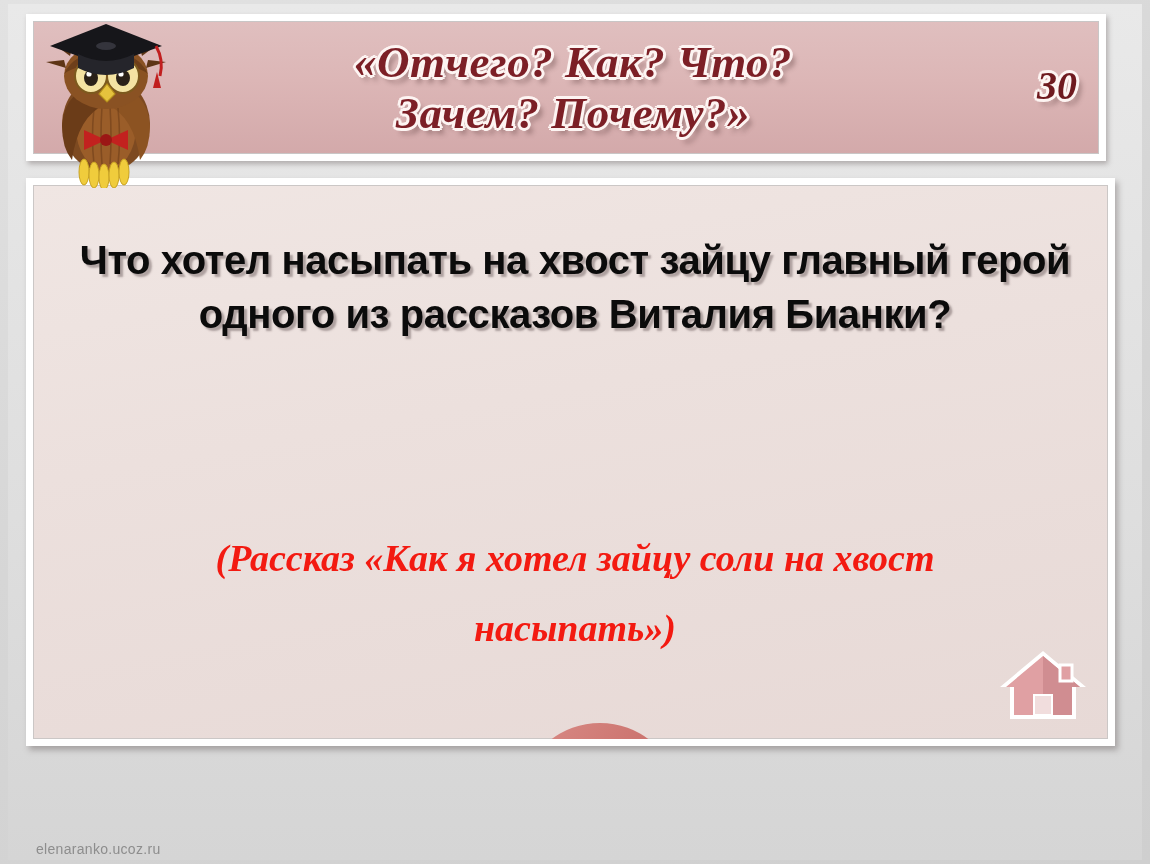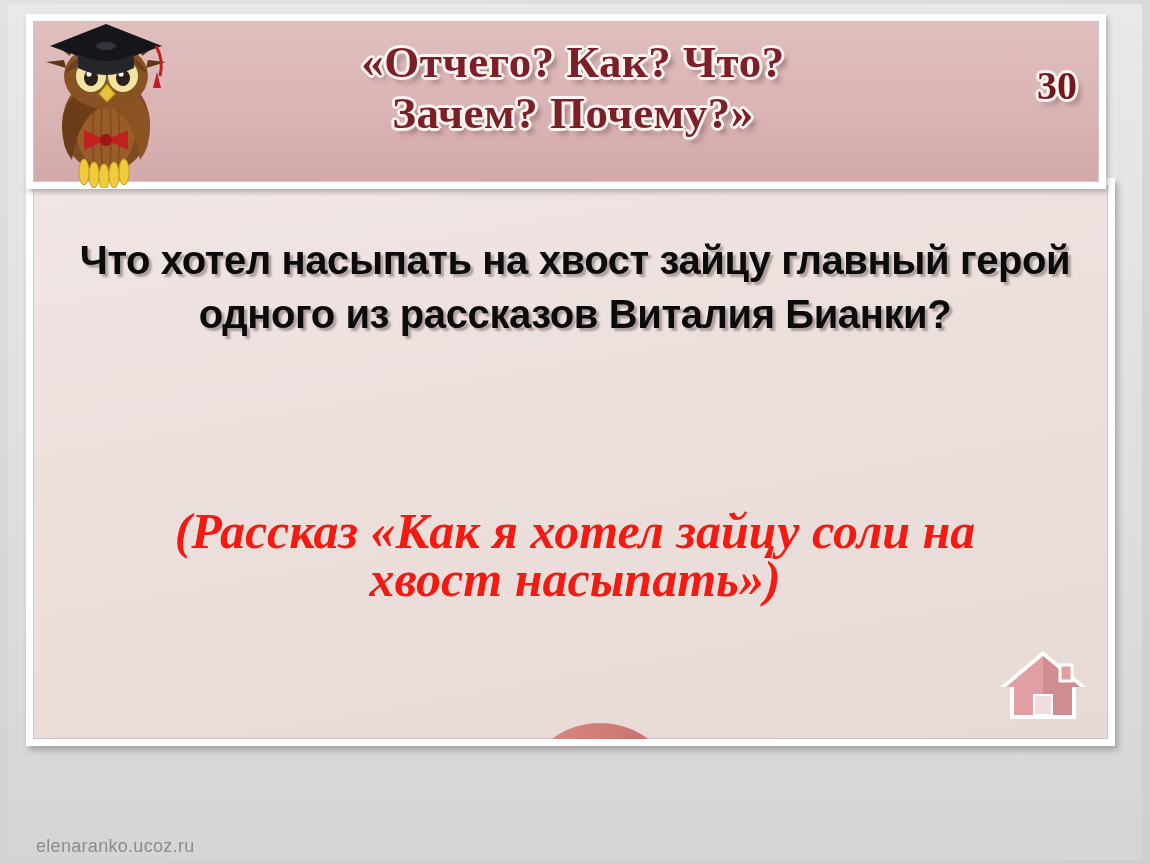--- a/index.html
+++ b/index.html
@@ -15,28 +15,29 @@
     position:absolute;left:0;top:0;width:1150px;height:864px;
     background:linear-gradient(160deg,#e2e2e2 0%,#d6d6d6 45%,#cfcfcf 100%);
   }
   #slide:before{
     content:"";position:absolute;left:8px;top:4px;right:8px;bottom:4px;
     background:linear-gradient(180deg,#e9e9e9 0%,#dedede 60%,#d5d5d5 100%);
   }
 
   
   #header-panel{
-    position:absolute;left:26px;top:14px;width:1080px;height:175px;
+    position:absolute;left:26px;top:14px;width:1080px;height:147px;
     background:linear-gradient(180deg,#e0bfbf 0%,#dcb6b6 45%,#d3a9aa 100%);
     border:7px solid #ffffff;
     box-sizing:border-box;
     box-shadow:2px 3px 5px rgba(90,80,80,.38);
     outline:1px solid #c9c6c6;
     outline-offset:-8px;
     z-index:3;
+    font-style:italic;
   }
   #header-title{
     position:absolute;left:160px;top:16px;width:760px;
     text-align:center;
     font-family:"Liberation Serif", serif;
     font-weight:bold;
     font-size:45px;
     line-height:51px;
     color:#7c1f26;
     letter-spacing:.5px;
@@ -106,47 +107,47 @@
   }
   #answer-main{
     font-family:"Liberation Serif", serif;
     font-weight:bold;
     font-size:50px;
     line-height:52px;
     color:#f31a11;
     letter-spacing:0px;
   }
   #answer-note{
-    margin-top:22px;
+    margin-top:38px;
     font-family:"Liberation Serif", serif;
     font-weight:bold;
     font-style:italic;
-    font-size:50px;
-    line-height:48px;
+    font-size:38px;
+    line-height:70px;
     color:#f31a11;
     padding:0 70px;
   }
 
   
   #thinker-graphic{
     position:absolute;left:455px;top:500px;width:270px;height:330px;
     z-index:7;
   }
 
   
   #home-button{
     position:absolute;right:18px;bottom:14px;width:94px;height:80px;
     z-index:8;cursor:pointer;
   }
 
   
   #watermark{
     position:absolute;left:36px;bottom:7px;
     font-family:"Liberation Sans", sans-serif;
-    font-size:18px;
+    font-size:14px;
     letter-spacing:.3px;
     color:#8d8d8d;
     z-index:9;
   }
 </style>
 </head>
 <body>
 
 <div id="slide">
 

